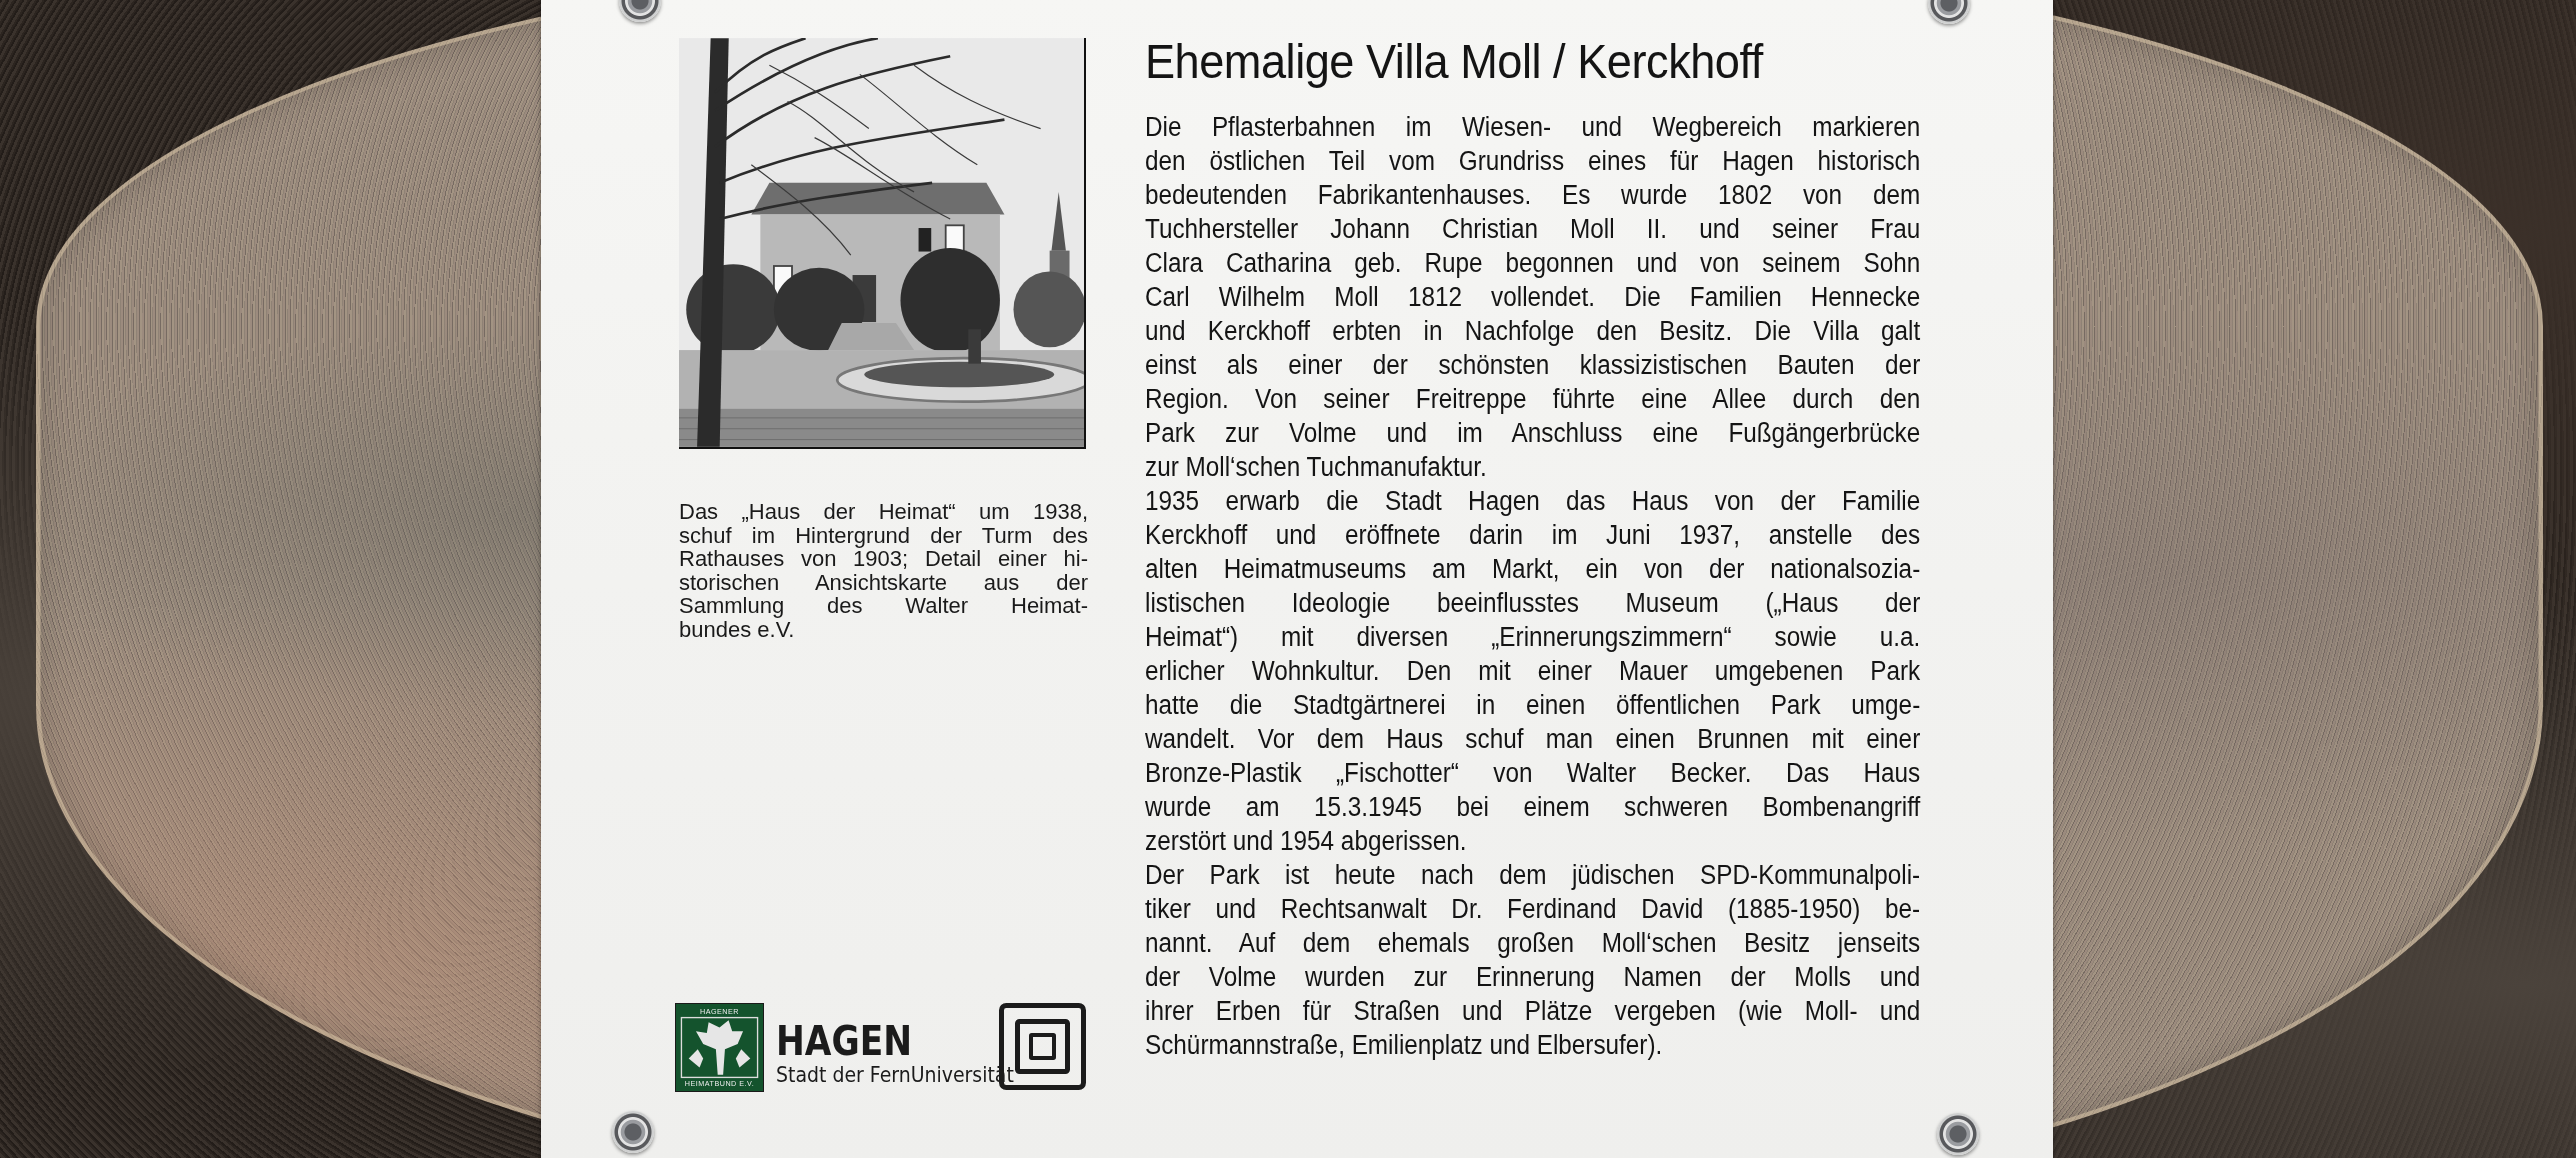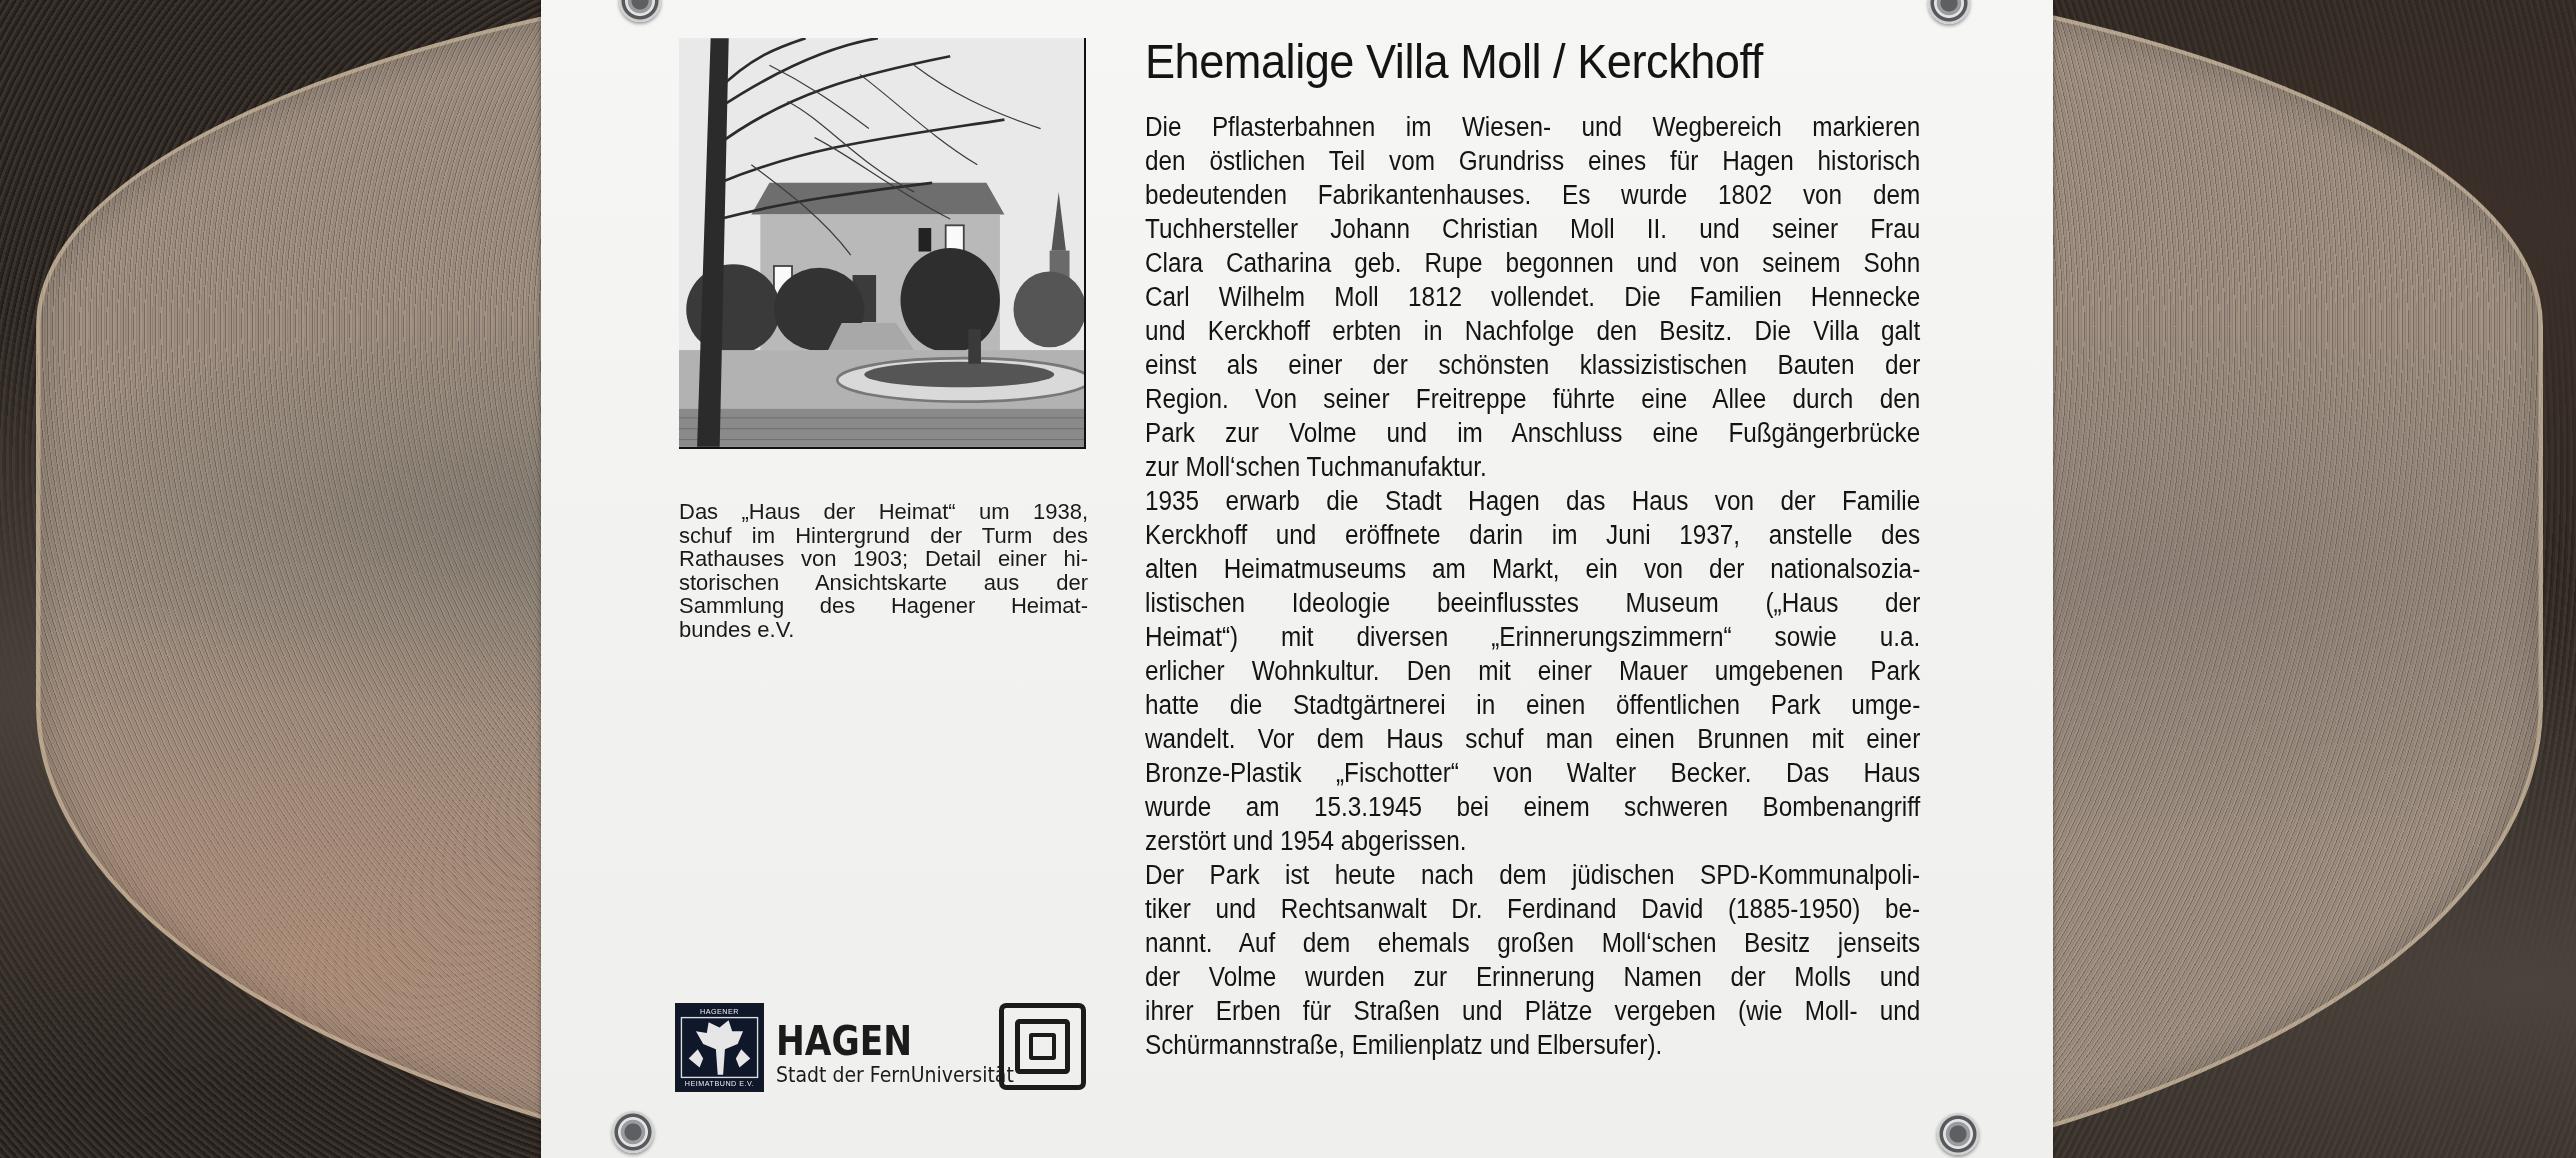--- a/index.html
+++ b/index.html
@@ -67,21 +67,21 @@
     }
     .body-text .line {
       display: block; text-align: justify; text-align-last: justify;
       white-space: nowrap; height: 34px;
     }
     .body-text .line.last { text-align-last: left; }
     .body-text .line span { display: inline-block; width: 100%; text-align: justify; text-align-last: inherit; white-space: normal; transform: scaleX(0.9); transform-origin: left; width: 111%; }
     .logos { position: absolute; left: 675px; top: 1003px; height: 92px; }
     .hb-logo {
       position: absolute; left: 0; top: 0; width: 87px; height: 87px;
-      background: #0f172a; border: 1.8px solid #1a1a1a;
+      background: #14532d; border: 1.8px solid #1a1a1a;
     }
     .hb-logo .band-top, .hb-logo .band-bot {
       position: absolute; left: 3.6px; right: 3.6px; height: 11px;
       color: #eee; font-size: 7.2px; line-height: 11px; text-align: center; letter-spacing: 0.5px;
     }
     .hb-logo .band-top { top: 1.8px; }
     .hb-logo .band-bot { bottom: 1.8px; }
     .hagen-word {
       position: absolute; left: 101px; top: 14.5px;
       font-size: 40px; font-weight: bold; color: #1b1b1b; letter-spacing: 0px;
@@ -163,21 +163,21 @@
       <path d="M100 30 C140 50 170 70 210 100"></path>
     </g>
   </svg>
 </div>
 
 <div class="caption">
   <div style="text-align:justify; text-align-last:justify;">Das „Haus der Heimat“ um 1938,</div>
   <div style="text-align:justify; text-align-last:justify;">schuf im Hintergrund der Turm des</div>
   <div style="text-align:justify; text-align-last:justify;">Rathauses von 1903; Detail einer hi-</div>
   <div style="text-align:justify; text-align-last:justify;">storischen Ansichtskarte aus der</div>
-  <div style="text-align:justify; text-align-last:justify;">Sammlung des Hagener Heimat-</div>
+  <div style="text-align:justify; text-align-last:justify;">Sammlung des Walter Heimat-</div>
   <div>bundes e.V.</div>
 </div>
 
 <div class="title">Ehemalige Villa Moll / Kerckhoff</div>
 
 <div class="body-text">
   <div class="line"><span>Die Pflasterbahnen im Wiesen- und Wegbereich markieren</span></div>
   <div class="line"><span>den östlichen Teil vom Grundriss eines für Hagen historisch</span></div>
   <div class="line"><span>bedeutenden Fabrikantenhauses. Es wurde 1802 von dem</span></div>
   <div class="line"><span>Tuchhersteller Johann Christian Moll II. und seiner Frau</span></div>

